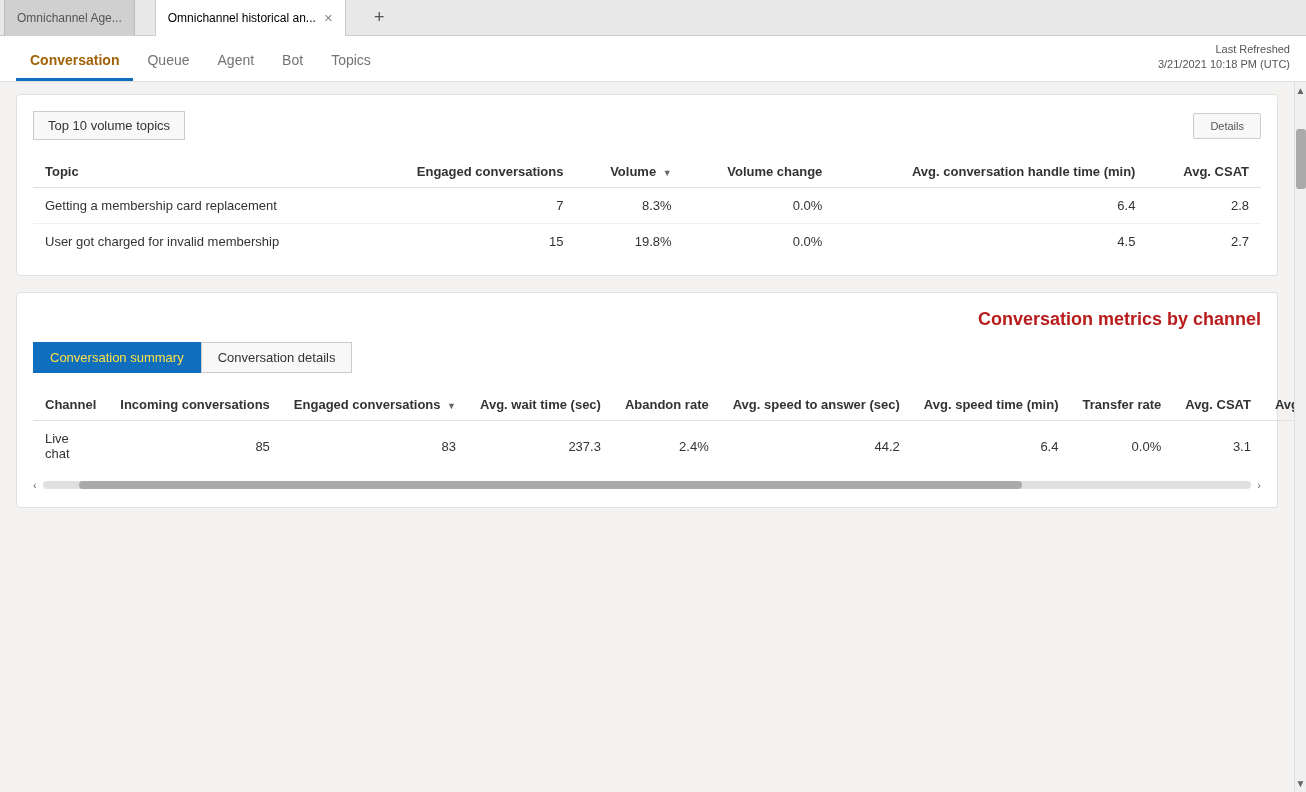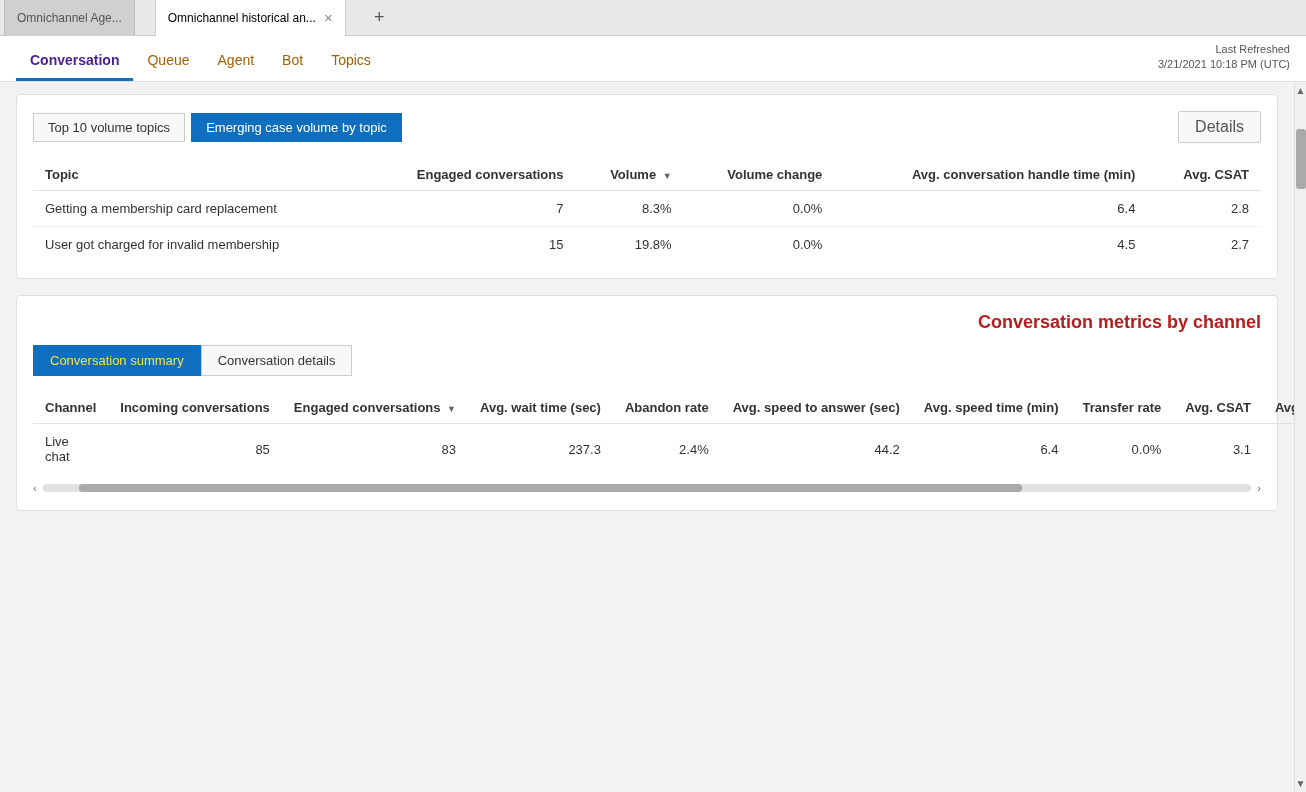--- a/index.html
+++ b/index.html
@@ -57,26 +57,26 @@
       background: #fff;
       border-bottom: 1px solid #e0e0e0;
       padding: 0 16px;
       height: 46px;
       position: relative;
     }
     .nav-item {
       padding: 12px 14px 10px;
       font-size: 14px;
       cursor: pointer;
-      color: #a16207;
+      color: #737373;
       border-bottom: 3px solid transparent;
       white-space: nowrap;
     }
     .nav-item.active {
-      color: #4c1d95;
+      color: #a16207;
       border-bottom-color: #106ebe;
       font-weight: 600;
     }
     .last-refreshed {
       position: absolute;
       right: 16px;
       top: 6px;
       font-size: 11px;
       color: #555;
       text-align: right;
@@ -95,38 +95,38 @@
     
     .tab-row {
       display: flex;
       align-items: center;
       justify-content: space-between;
       margin-bottom: 16px;
     }
     .tab-group {
       display: flex;
       align-items: center;
-      gap: 6px;
+      gap: 14px;
     }
     .topic-tab {
       padding: 6px 14px;
       font-size: 13px;
       cursor: pointer;
       border: 1px solid #ccc;
       background: #f8f8f8;
       color: #333;
     }
     .topic-tab.active {
       background: #106ebe;
       color: #fff;
       border-color: #106ebe;
     }
     .details-btn {
       padding: 6px 16px;
-      font-size: 16px;
+      font-size: 11px;
       border: 1px solid #ccc;
       background: #f8f8f8;
       color: #555;
       cursor: pointer;
       border-radius: 2px;
     }
 
     
     table {
       width: 100%;
@@ -288,23 +288,20 @@
 </div>
 
 <div class="page-wrapper">
   <div class="page-scroll">
 
     <div class="panel">
       <div class="tab-row">
         <div class="tab-group">
           <div class="topic-tab">
             <span>Top 10 volume topics</span>
-          </div>
-          <div class="topic-tab active">
-            <span>Emerging case volume by topic</span>
           </div>
         </div>
         <button class="details-btn">
           <span>Details</span>
         </button>
       </div>
 
       <table>
         <thead>
           <tr>

